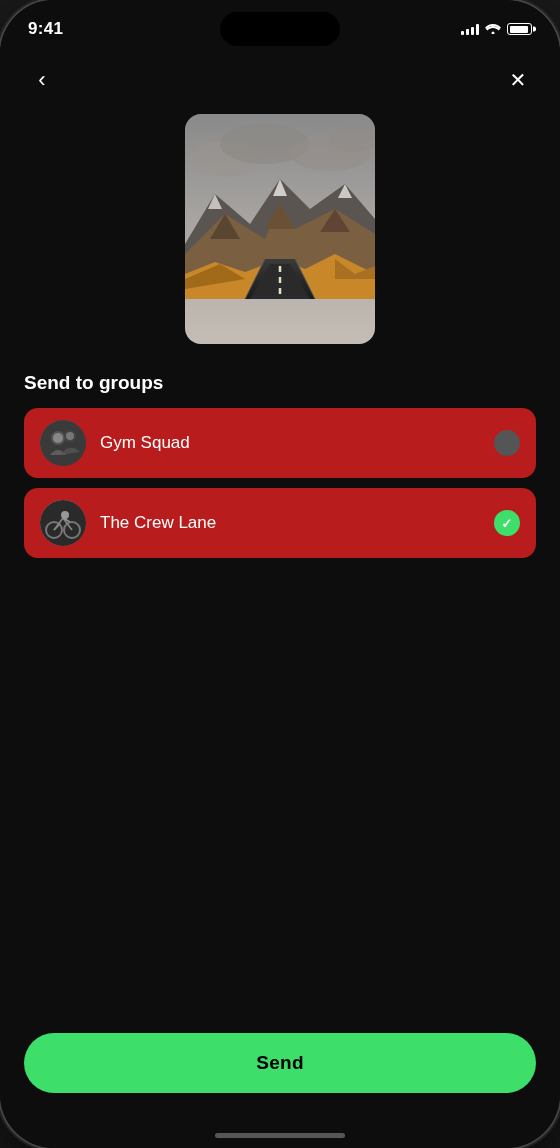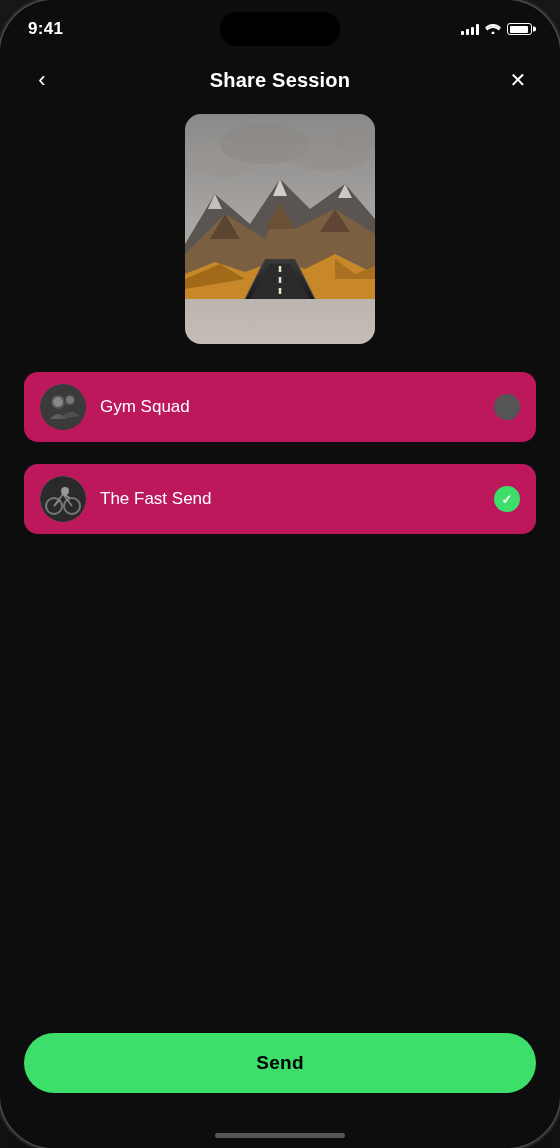--- a/index.html
+++ b/index.html
@@ -231,24 +231,24 @@
     .groups-title {
       font-size: 19px;
       font-weight: 700;
       color: #fff;
       margin-bottom: 14px;
     }
 
     .group-item {
       display: flex;
       align-items: center;
-      background: #be185d;
+      background: #b91c1c;
       border-radius: 14px;
       padding: 12px 16px;
-      margin-bottom: 22px;
+      margin-bottom: 10px;
       cursor: pointer;
     }
 
     .group-avatar {
       width: 46px;
       height: 46px;
       border-radius: 50%;
       overflow: hidden;
       margin-right: 14px;
       flex-shrink: 0;
@@ -358,21 +358,20 @@
         <div class="battery-icon">
           <div class="battery-fill"></div>
         </div>
       </div>
     </div>
 
     <div class="nav-header">
       <div class="nav-back-btn">
         <span class="nav-back-icon">‹</span>
       </div>
-      <span class="nav-title">Share Session</span>
       <div class="nav-close-btn">
         <span class="nav-close-icon">✕</span>
       </div>
     </div>
 
     <div class="content">
 
       <div class="session-image-container">
         <div class="session-image">
           <svg class="road-scene" viewBox="0 0 190 230" xmlns="http://www.w3.org/2000/svg">
@@ -429,20 +428,21 @@
 
             <ellipse cx="40" cy="45" rx="35" ry="18" fill="#9a9590" opacity="0.6"></ellipse>
             <ellipse cx="80" cy="30" rx="45" ry="20" fill="#8a8582" opacity="0.5"></ellipse>
             <ellipse cx="145" cy="40" rx="40" ry="17" fill="#958e88" opacity="0.6"></ellipse>
             <ellipse cx="170" cy="25" rx="25" ry="13" fill="#908a85" opacity="0.4"></ellipse>
           </svg>
         </div>
       </div>
 
       <div class="groups-section">
+        <div class="groups-title">Send to groups</div>
 
         <div class="group-item">
           <div class="group-avatar gym-squad-avatar">
             <svg width="46" height="46" viewBox="0 0 46 46">
               <circle cx="23" cy="23" r="23" fill="#3a3a3a"></circle>
 
               <circle cx="18" cy="18" r="7" fill="#555"></circle>
               <circle cx="18" cy="18" r="5" fill="#888"></circle>
 
               <circle cx="30" cy="16" r="6" fill="#444"></circle>
@@ -465,21 +465,21 @@
               <circle cx="32" cy="30" r="8" fill="none" stroke="#777" stroke-width="2"></circle>
 
               <line x1="14" y1="30" x2="23" y2="18" stroke="#888" stroke-width="1.5"></line>
               <line x1="23" y1="18" x2="32" y2="30" stroke="#888" stroke-width="1.5"></line>
               <line x1="14" y1="30" x2="20" y2="24" stroke="#888" stroke-width="1.5"></line>
 
               <circle cx="25" cy="15" r="4" fill="#999"></circle>
               <path d="M23,18 Q27,20 30,22" fill="none" stroke="#999" stroke-width="1.5"></path>
             </svg>
           </div>
-          <span class="group-name">The Fast Send</span>
+          <span class="group-name">The Crew Lane</span>
           <div class="group-toggle active">
             <span class="checkmark">✓</span>
           </div>
         </div>
 
 
       </div>
     </div>
 
     <div class="share-btn-container">

